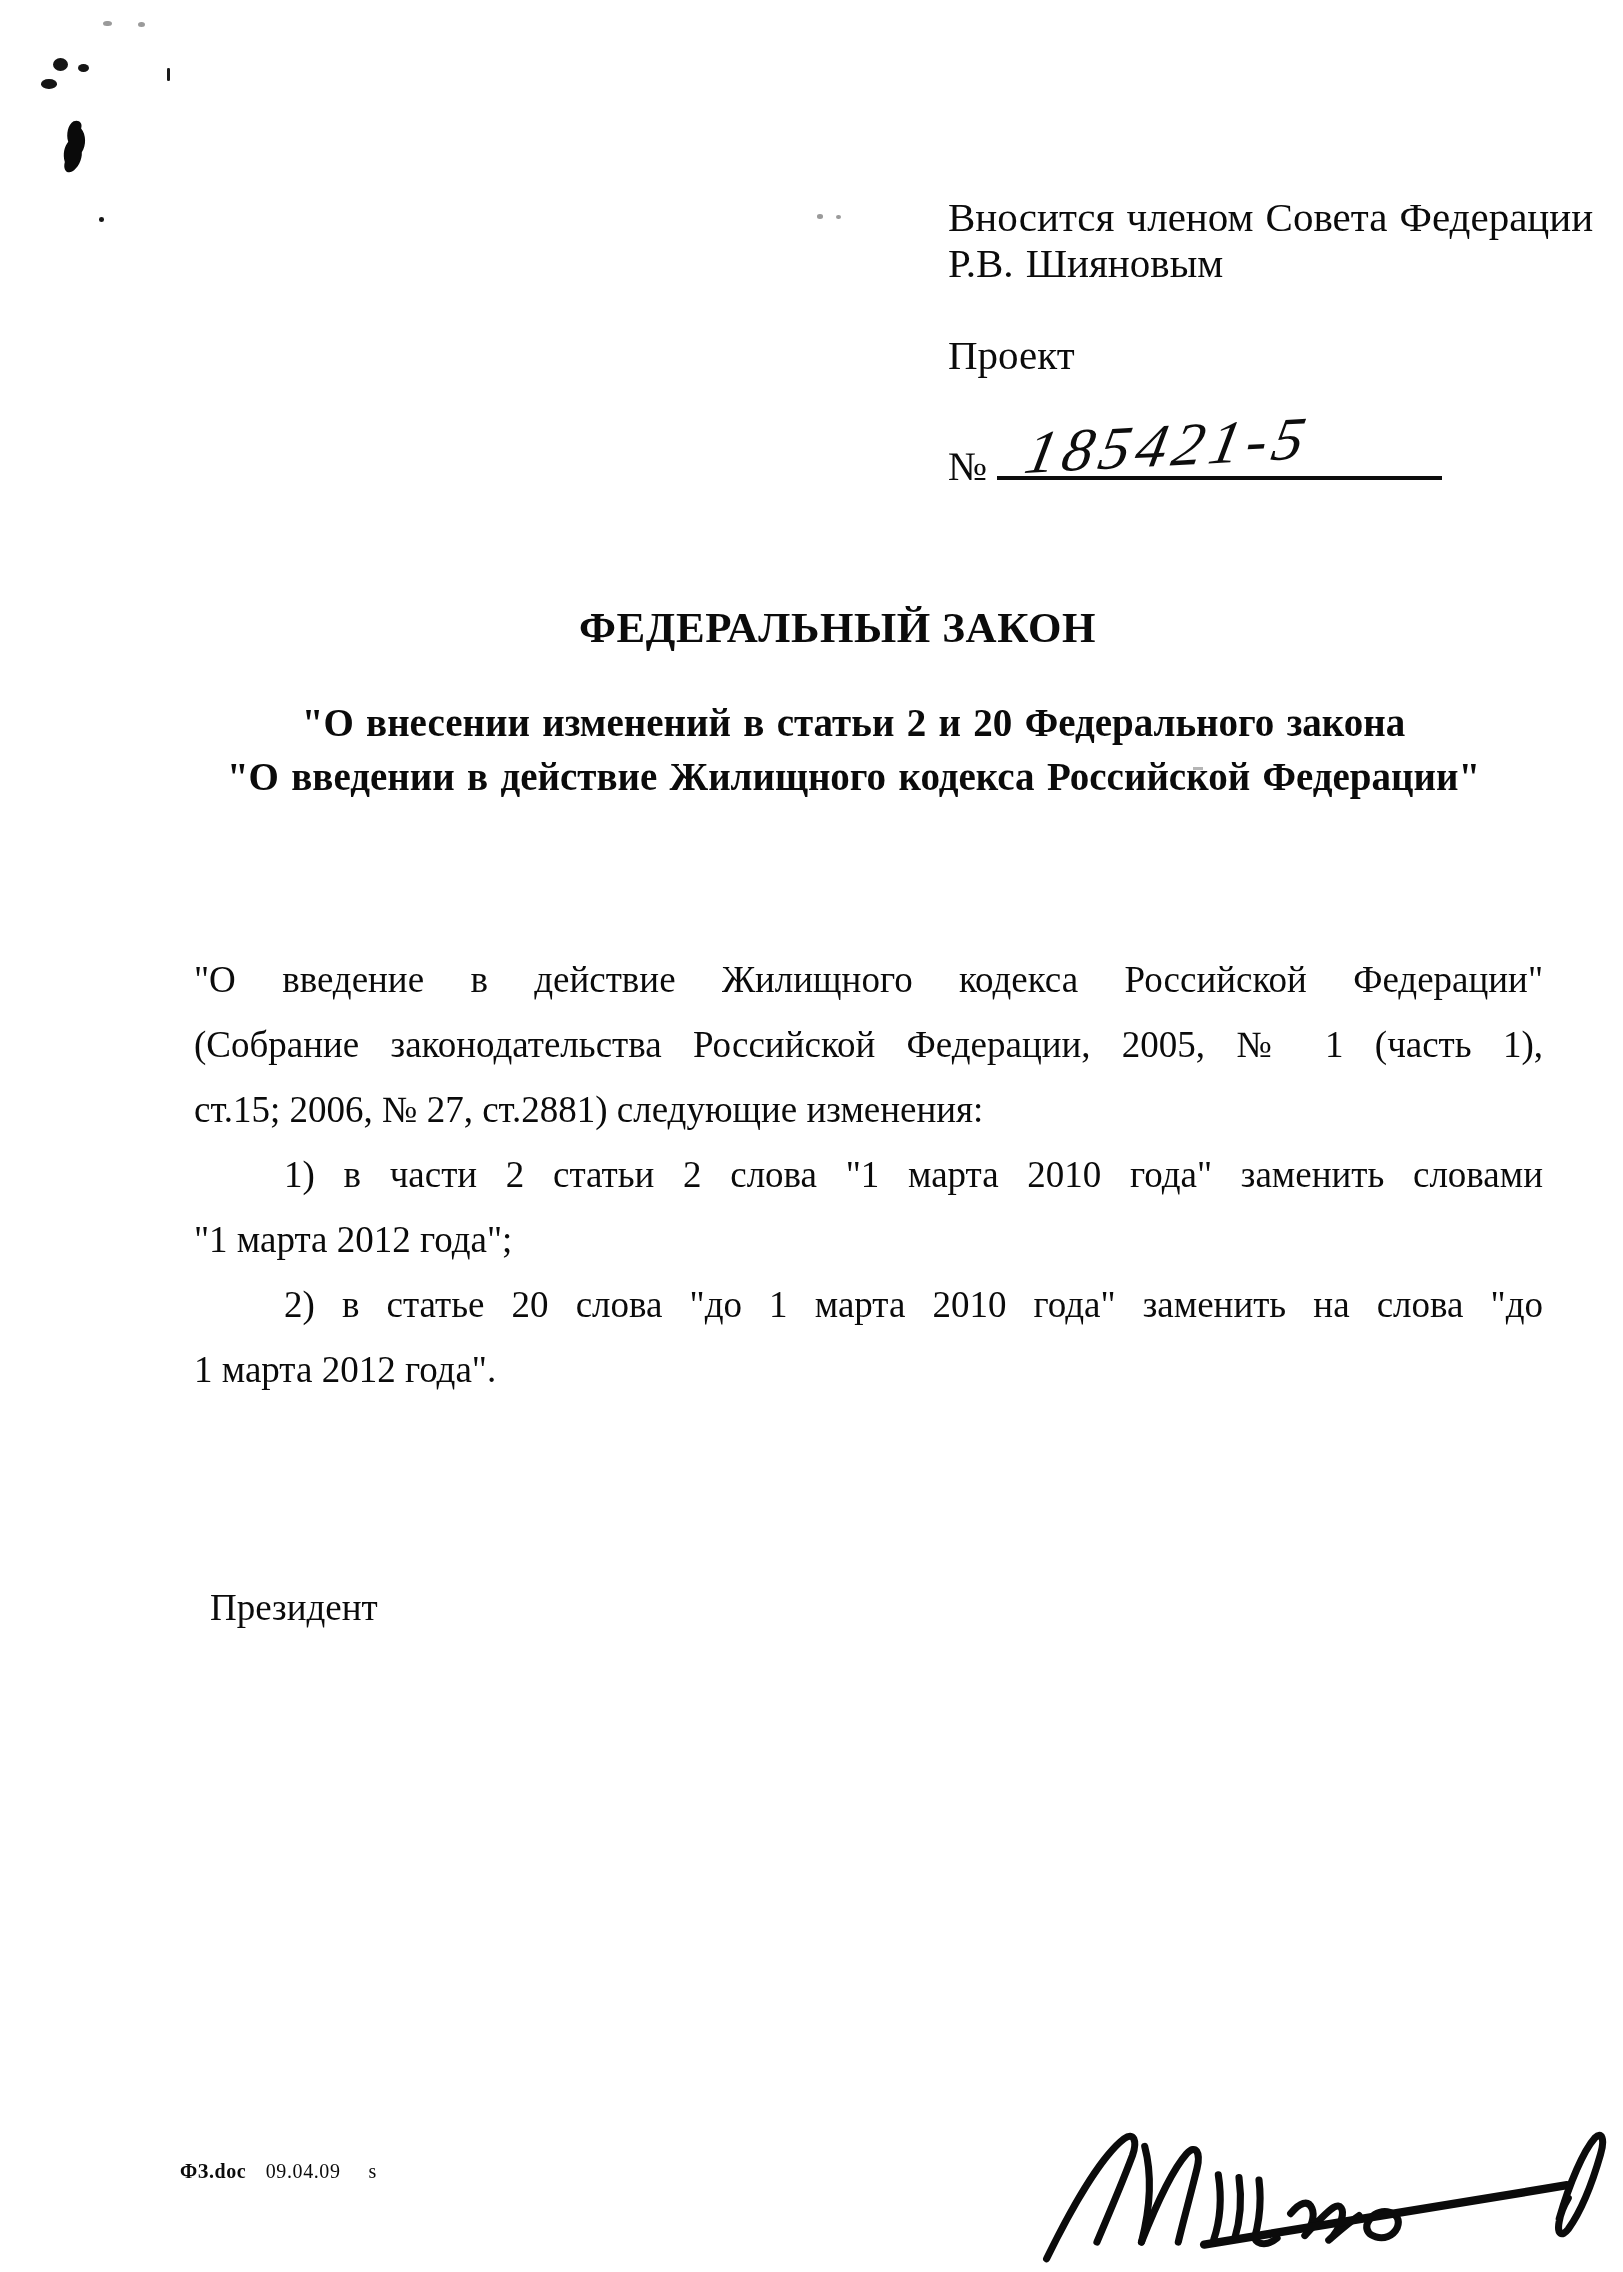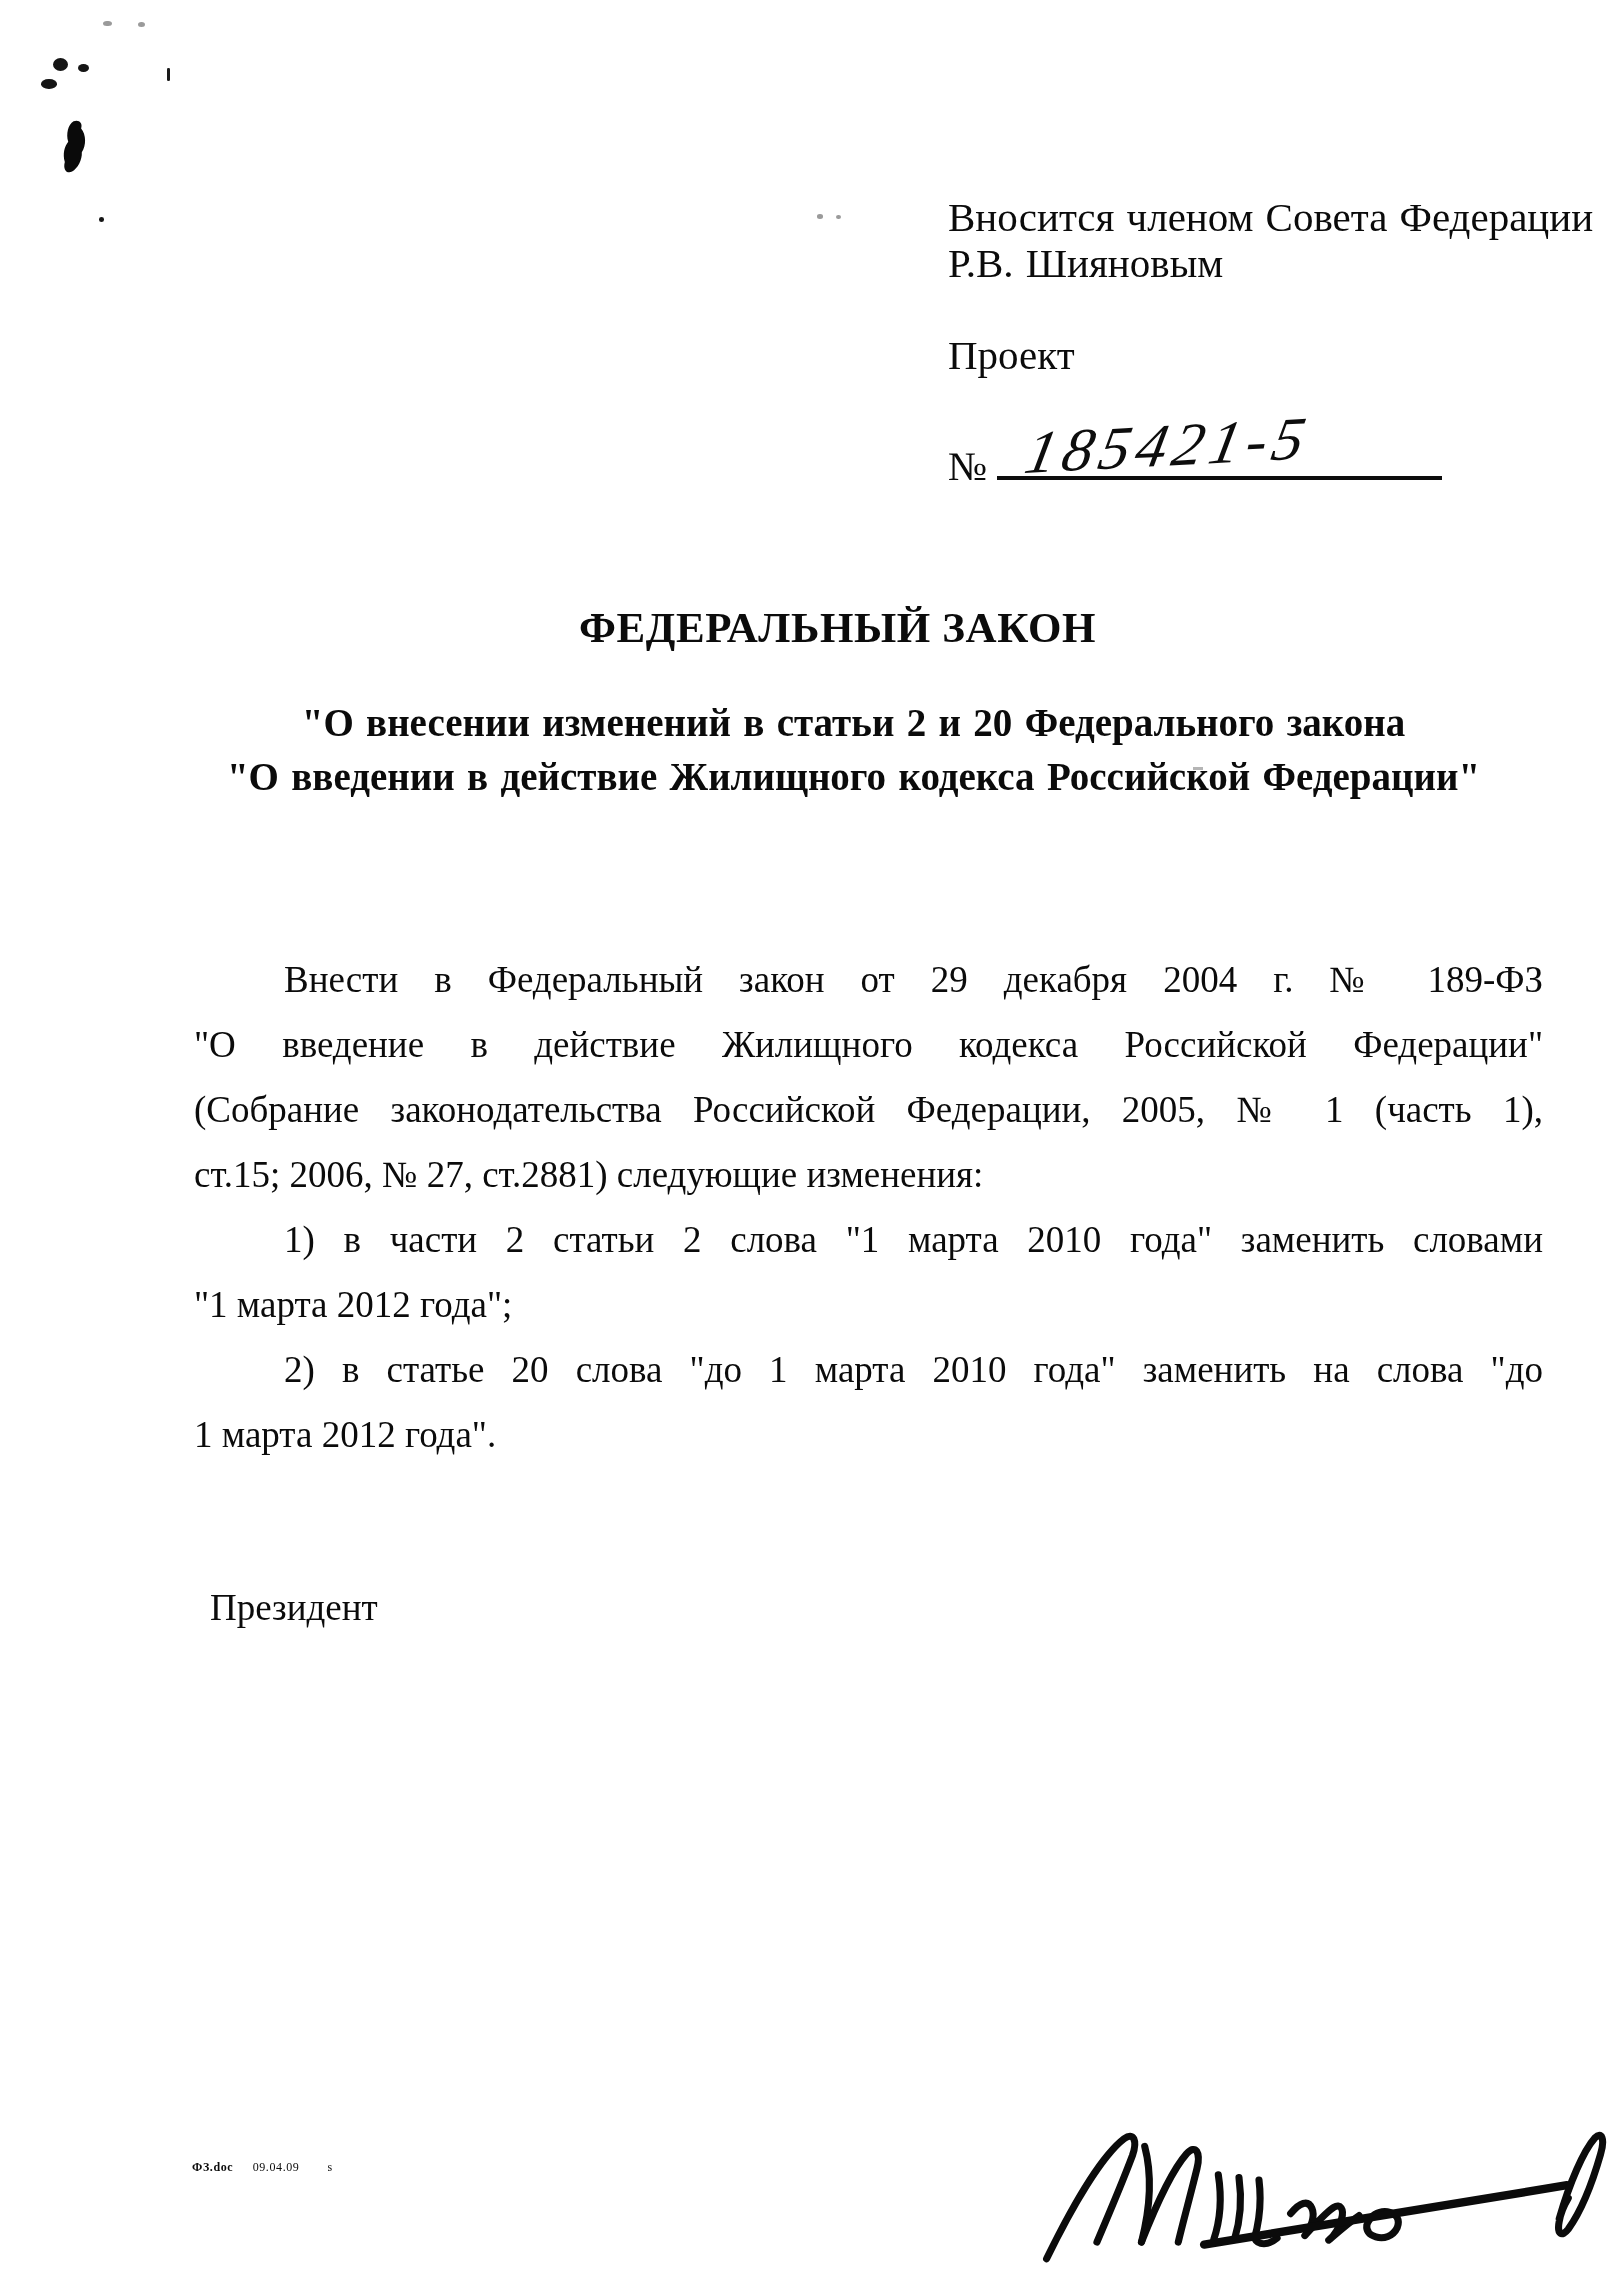--- a/index.html
+++ b/index.html
@@ -49,22 +49,22 @@
   .line{text-align:justify;text-align-last:justify;}
   .line.plain{text-align:left;text-align-last:left;}
   .line.indent{text-indent:90px;}
   
   .president{
     position:absolute;left:210px;top:1585px;
     font-size:37px;line-height:46px;white-space:nowrap;
   }
   
   .footer{
-    position:absolute;left:192px;top:2160px;
-    font-size:12px;font-weight:bold;letter-spacing:0.6px;white-space:nowrap;
+    position:absolute;left:180px;top:2160px;
+    font-size:20px;font-weight:bold;letter-spacing:0.6px;white-space:nowrap;
   }
   .footer .g1{margin-left:19.4px;font-weight:normal;}
   .footer .g2{margin-left:28px;font-weight:normal;}
   
   .signature{position:absolute;left:1013px;top:2109px;width:594px;height:155px;}
   
   .spk{position:absolute;background:#151515;border-radius:50%;}
   .spk.faint{background:#9a9a9a;}
   .blob{position:absolute;left:60px;top:119px;transform:rotate(6deg);}
   .tick{position:absolute;left:167px;top:68px;width:3.2px;height:13px;background:#1a1a1a;border-radius:1.3px;}
@@ -98,21 +98,20 @@
     </div>
   </div>
 
   <div class="law-title">ФЕДЕРАЛЬНЫЙ ЗАКОН</div>
   <div class="law-subtitle">
     <div>"О внесении изменений в статьи 2 и 20 Федерального закона</div>
     <div>"О введении в действие Жилищного кодекса Российской Федерации"</div>
   </div>
 
   <div class="body-text">
-    <div class="line indent">Внести в Федеральный закон от 29 декабря 2004 г. № 189-ФЗ</div>
     <div class="line">"О введение в действие Жилищного кодекса Российской Федерации"</div>
     <div class="line">(Собрание законодательства Российской Федерации, 2005, № 1 (часть 1),</div>
     <div class="line plain">ст.15; 2006, № 27, ст.2881) следующие изменения:</div>
     <div class="line indent">1) в части 2 статьи 2 слова "1 марта 2010 года" заменить словами</div>
     <div class="line plain">"1 марта 2012 года";</div>
     <div class="line indent">2) в статье 20 слова "до 1 марта 2010 года" заменить на слова "до</div>
     <div class="line plain">1 марта 2012 года".</div>
   </div>
 
   <div class="president">

